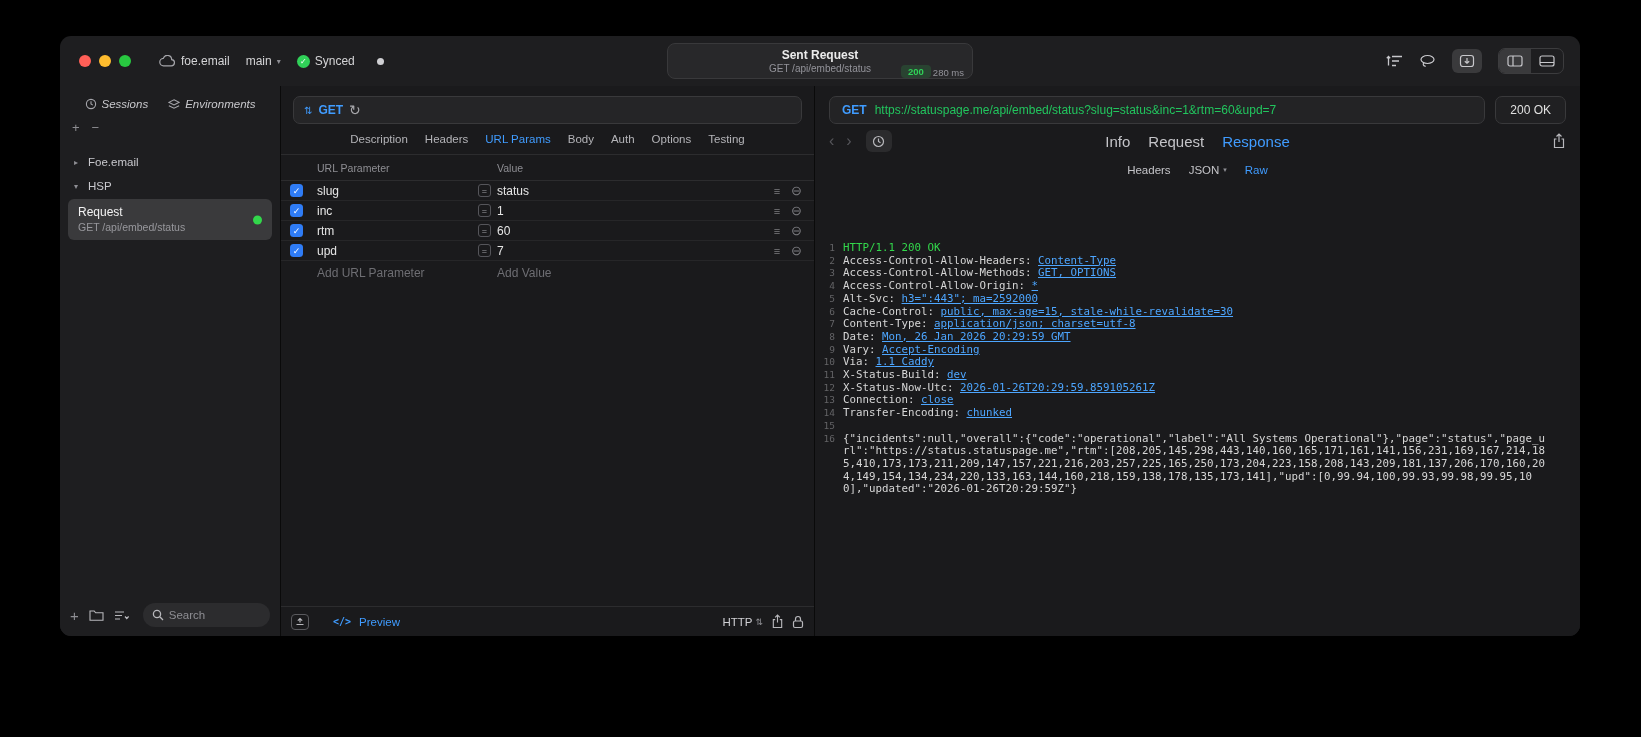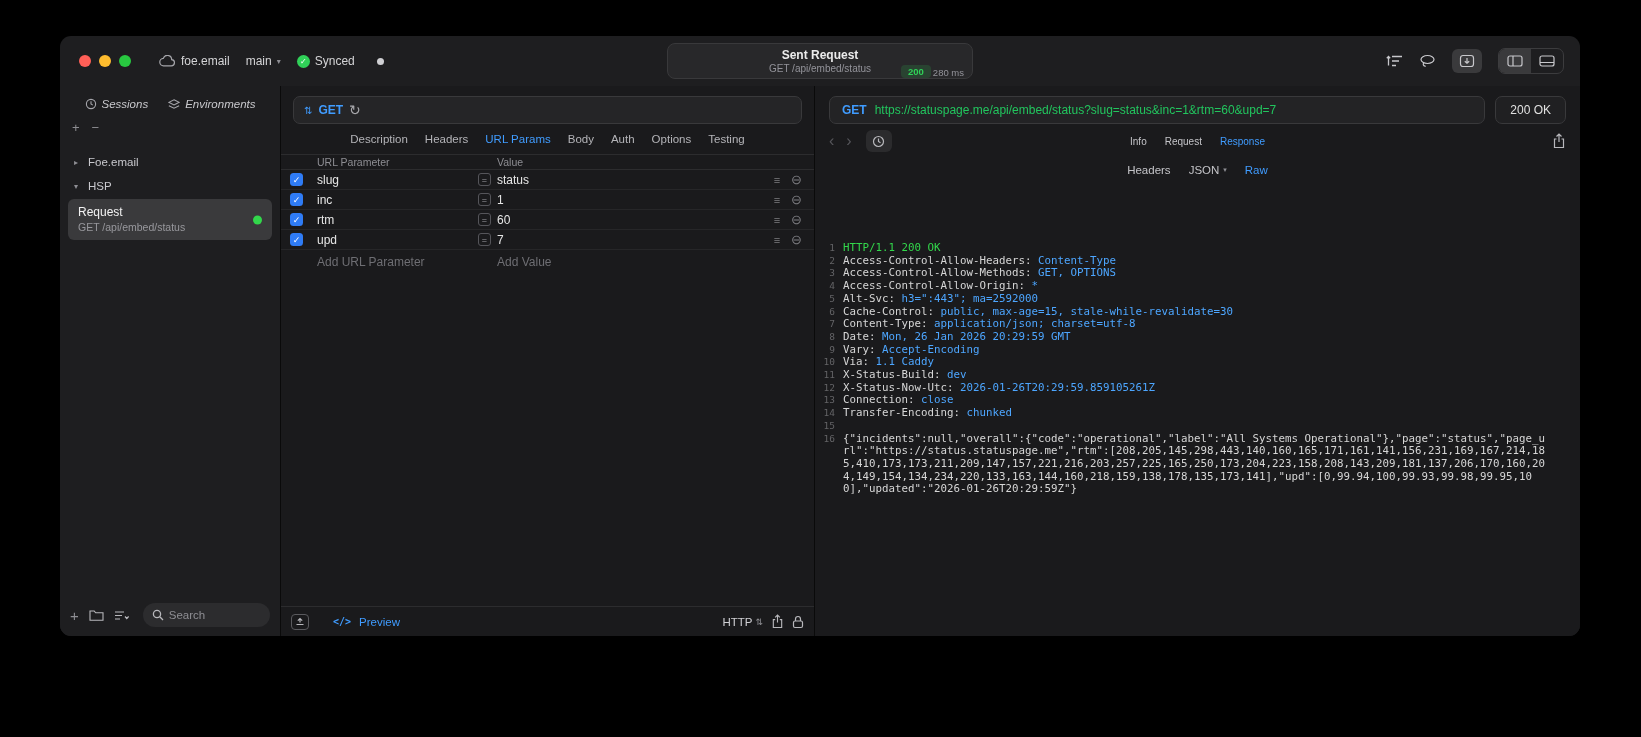--- a/index.html
+++ b/index.html
@@ -70,21 +70,21 @@
   .urlbar { margin:10px 12px 0; height:28px; background:#252527; border:1px solid #39393b; border-radius:7px;
             display:flex; align-items:center; padding:0 10px; gap:6px; }
   .method-ud { color:#409cff; font-size:10px; }
   .method { color:#409cff; font-size:12px; font-weight:bold; }
   .urltext { color:#d4d4d6; font-size:12px; flex:1; white-space:nowrap; overflow:hidden; }
   .refresh { color:#a8a8ac; font-size:14px; }
   .tabsrow { height:30px; display:flex; align-items:center; justify-content:center; gap:17px;
              font-size:11.5px; color:#b4b4b8; }
   .tab { cursor:default; }
   .tab.active { color:#409cff; }
-  .ptable-head { height:16px; display:flex; align-items:center; padding-left:36px; font-size:10.5px; color:#8e8e93;
+  .ptable-head { height:27px; display:flex; align-items:center; padding-left:36px; font-size:10.5px; color:#8e8e93;
                  border-top:1px solid #2c2c2e; border-bottom:1px solid #2c2c2e; }
   .ptable-head .hk { width:180px; }
   .prow { height:20px; display:flex; align-items:center; padding:0 12px 0 9px; border-bottom:1px solid #262628; }
   .cb { width:13px; height:13px; background:#2f7cf6; border-radius:3.5px; color:#fff; font-size:9px;
         display:flex; align-items:center; justify-content:center; flex:none; }
   .pkey { margin-left:14px; width:161px; font-size:12px; color:#e6e6e6; }
   .pval { display:flex; align-items:center; gap:6px; flex:1; min-width:0; }
   .eq { width:13px; height:13px; border:1px solid #55555a; border-radius:3px; color:#a0a0a5; font-size:9px;
         display:flex; align-items:center; justify-content:center; flex:none; }
   .pvtext { font-size:12px; color:#e6e6e6; }
@@ -111,32 +111,32 @@
                  display:flex; align-items:center; padding:0 12px; gap:8px; min-width:0; }
   .resp-method { color:#409cff; font-weight:bold; font-size:12px; flex:none; }
   .resp-url { color:#22c55e; font-size:12px; white-space:nowrap; overflow:hidden; }
   .statusbox { border:1px solid #39393b; border-radius:7px; display:flex; align-items:center; justify-content:center;
                padding:0 14px; color:#e0e0e0; font-size:12px; background:#202022; }
   .navrow { height:34px; display:flex; align-items:center; padding:0 14px; position:relative; }
   .navarrow { color:#55555a; font-size:16px; margin-right:12px; }
   .clockbtn { width:26px; height:22px; background:#2b2b2d; border-radius:6px; display:flex;
               align-items:center; justify-content:center; color:#b8b8bc; margin-left:2px; }
   .resp-tabs { position:absolute; left:50%; transform:translateX(-50%); display:flex; gap:18px;
-               font-size:10px; color:#c4c4c8;justify-content:space-between; }
+               font-size:15px; color:#c4c4c8;justify-content:space-between; }
   .shareic { position:absolute; right:14px; color:#b8b8bc; display:flex; align-items:center; }
   .subtabs { height:24px; display:flex; align-items:center; justify-content:center; gap:18px;
              font-size:11.5px; color:#c4c4c8; }
   .subtabs .tab { display:flex; align-items:center; gap:4px; }
   .subtabs .tab .chev { font-size:7px; color:#8e8e93; }
   .resp-body { position:absolute; top:150px; left:0; right:0; bottom:0; overflow:hidden;
                padding:6px 30px 0 4px; font-family:"DejaVu Sans Mono",monospace; font-size:10.8px; line-height:12.7px; }
   .bl { display:flex; }
   .ln { width:16px; flex:none; text-align:right; color:#636366; margin-right:8px; font-size:9.5px; line-height:12.7px; }
   .lt { white-space:pre-wrap; word-break:break-all; color:#d6d6d6; min-width:0; }
-  .seg.plain { color:#d6d6d6; } .seg.blue { color:#4da6ff; } .seg.green { color:#32d74b; }
+  .seg.plain { color:#d6d6d6; } .seg.blue { color:#4da6ff;text-decoration:underline; } .seg.green { color:#32d74b; }
 
   svg { display:block; }
 </style>
 </head>
 <body>
 
 <div class="window">
 
   <div class="titlebar">
     <div class="traffic">

